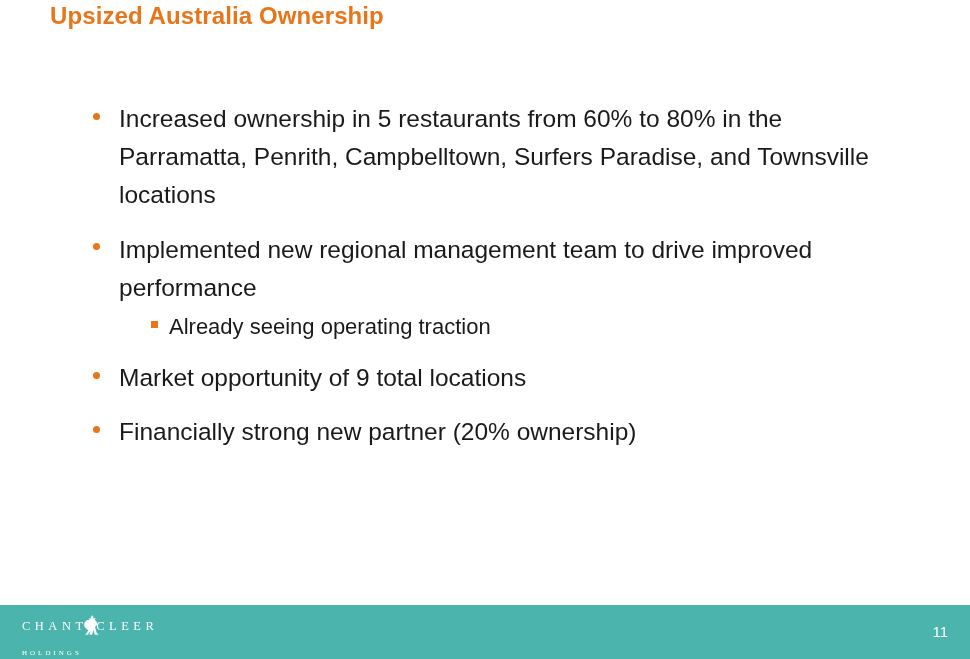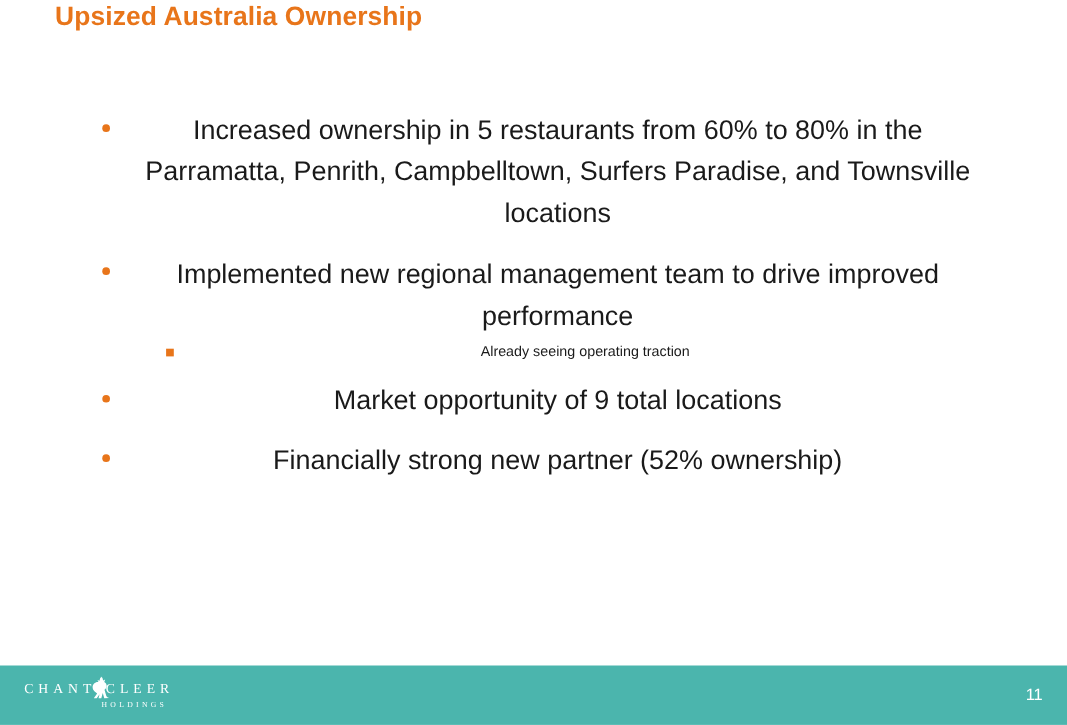--- a/index.html
+++ b/index.html
@@ -41,40 +41,39 @@
     margin: 0;
     padding: 0;
   }
   li.bullet-l1 {
     position: relative;
     padding-left: 34px;
     margin-bottom: 16px;
     font-size: 24.5px;
     line-height: 1.56;
     color: #1a1a1a;
-    text-align: center;
   }
   li.bullet-l1 > .dot {
     position: absolute;
     left: 8px;
     top: 0.52em;
     width: 7px;
     height: 7px;
     border-radius: 50%;
     background: #E8751A;
   }
   ul.sub {
     list-style: none;
     margin: 4px 0 0 0;
     padding: 0;
   }
   li.bullet-l2 {
     position: relative;
     padding-left: 50px;
-    font-size: 13px;
+    font-size: 22px;
     line-height: 1.45;
     color: #1a1a1a;
   }
   li.bullet-l2 > .sq {
     position: absolute;
     left: 32px;
     top: 0.45em;
     width: 7px;
     height: 7px;
     background: #E8751A;
@@ -102,23 +101,23 @@
     width: 130px;
     text-align: center;
     font-size: 12.5px;
     letter-spacing: 4.5px;
     color: #ffffff;
     font-family: "Liberation Serif", serif;
   }
   .logo .logo-sub {
     position: absolute;
     left: 0;
-    top: 20px;
+    top: 32px;
     width: 130px;
-    text-align: right;
+    text-align: left;
     font-size: 7px;
     letter-spacing: 3px;
     color: #ffffff;
     font-family: "Liberation Serif", serif;
   }
   .logo .rooster {
     position: absolute;
     left: 59px;
     top: -3px;
     width: 20px;
@@ -168,21 +167,21 @@
         </ul>
       </li>
 
       <li class="bullet-l1">
         <span class="dot"></span>
         <span>Market opportunity of 9 total locations</span>
       </li>
 
       <li class="bullet-l1">
         <span class="dot"></span>
-        <span>Financially strong new partner (52% ownership)</span>
+        <span>Financially strong new partner (20% ownership)</span>
       </li>
 
     </ul>
   </div>
 
   <div class="footer">
 
     <div class="logo">
       <div class="logo-word">CHANTICLEER</div>
       <div class="logo-sub">HOLDINGS</div>

